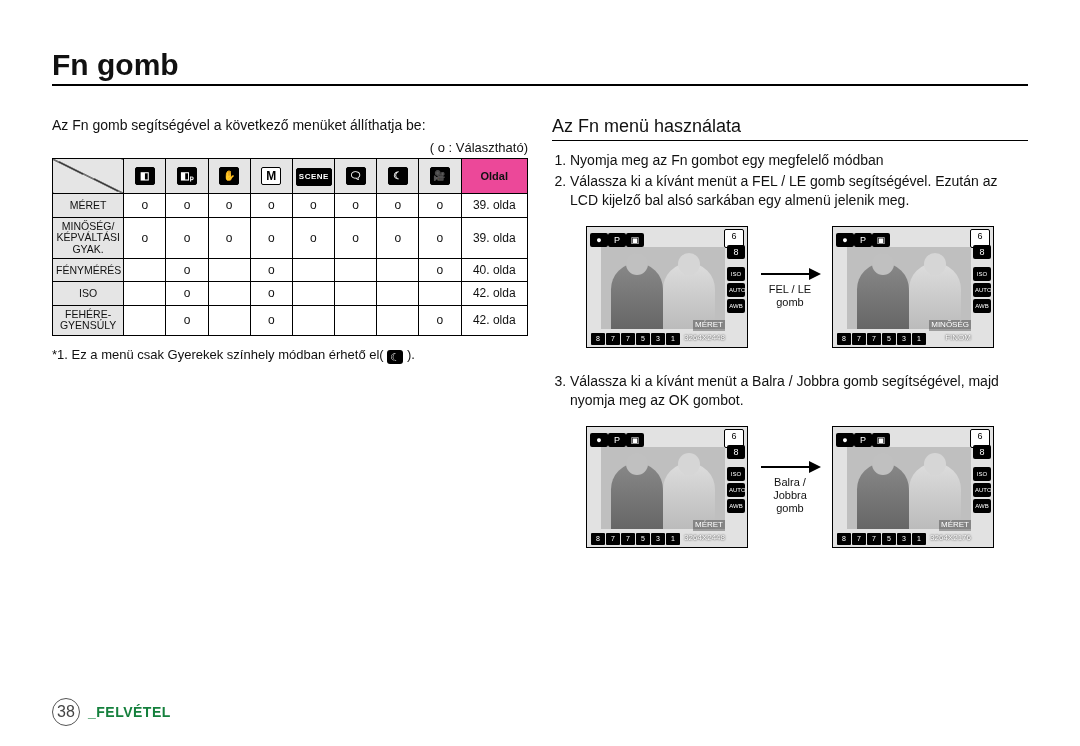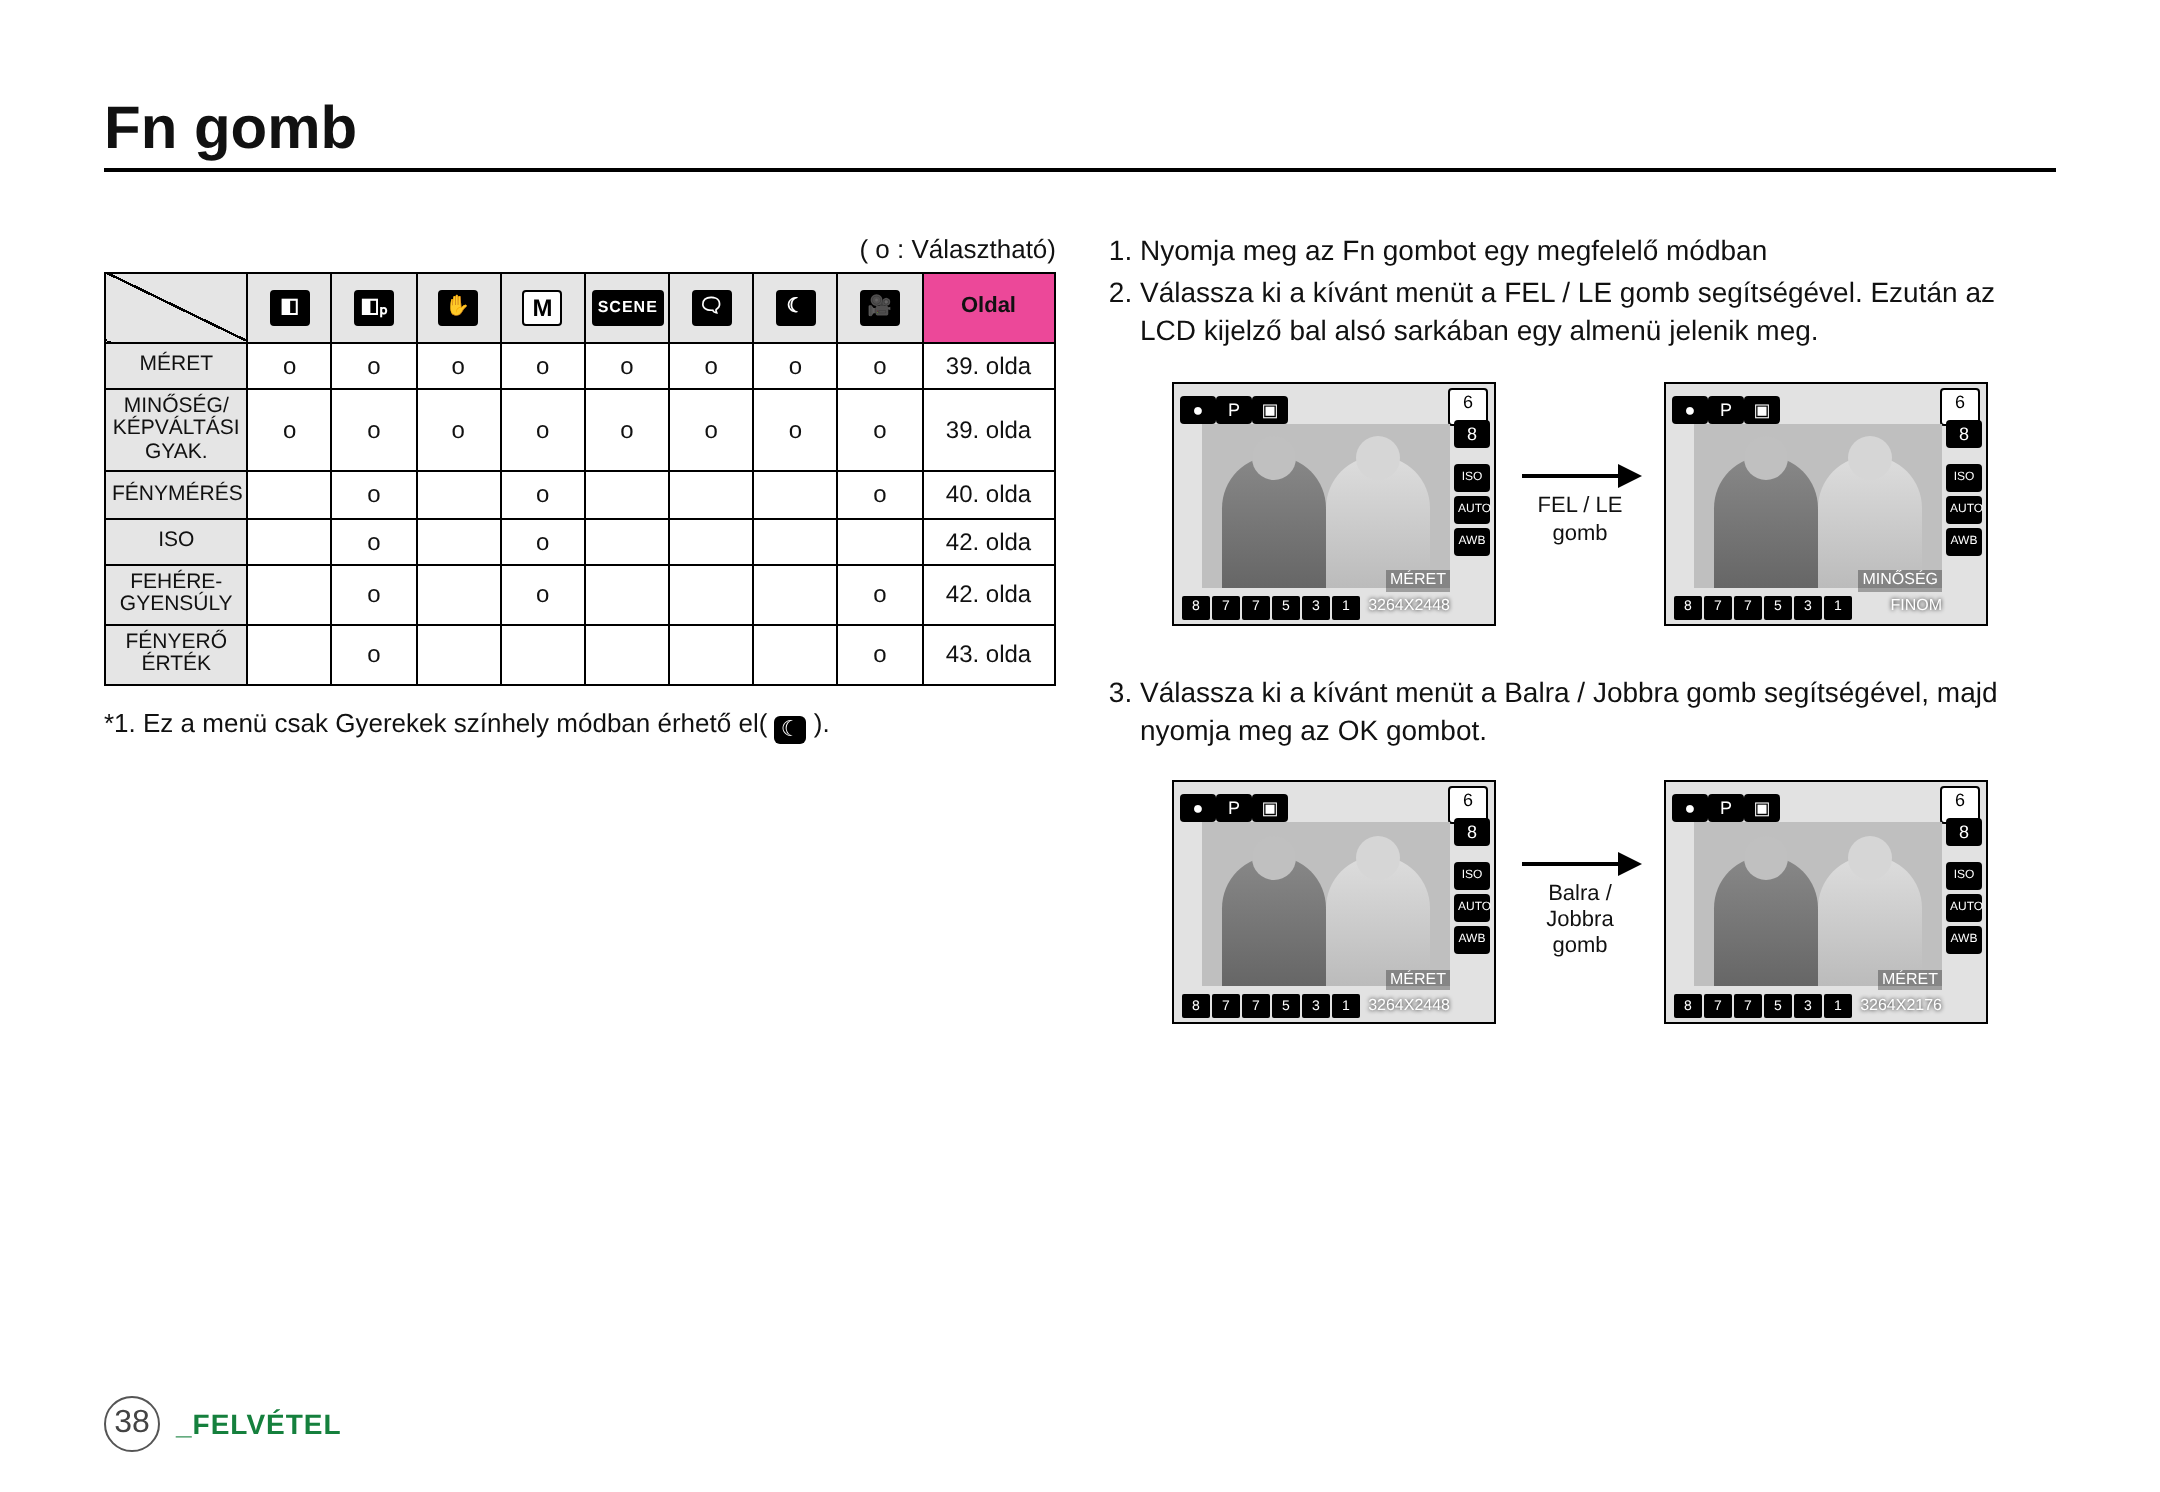--- a/index.html
+++ b/index.html
@@ -242,20 +242,21 @@
 </style>
 </head>
 <body>
 
 <div class="page">
   <div class="title">Fn gomb</div>
 
   <div class="cols">
 
     <div class="left">
+      <div class="intro">Az Fn gomb segítségével a következő menüket állíthatja be:</div>
       <div class="legend">( o : Választható)</div>
 
       <table class="fn">
         <colgroup>
           <col style="width:15%">
             <col>
             <col>
             <col>
             <col>
             <col>
@@ -335,42 +336,30 @@
               <td></td>
               <td>o</td>
               <td></td>
               <td>o</td>
               <td></td>
               <td></td>
               <td></td>
               <td>o</td>
               <td>42. olda</td>
             </tr>
-            <tr>
-              <td class="rowhead" style="white-space: pre-line;">FÉNYERŐ
-ÉRTÉK</td>
-              <td></td>
-              <td>o</td>
-              <td></td>
-              <td></td>
-              <td></td>
-              <td></td>
-              <td></td>
-              <td>o</td>
-              <td>43. olda</td>
-            </tr>
           </tbody>
       </table>
 
       <div class="footnote">
         <span>*1. Ez a menü csak Gyerekek színhely módban érhető el( </span><span class="night-icon">☾</span><span> ).</span>
       </div>
     </div>
 
     <div class="right">
+      <div class="section-head">Az Fn menü használata</div>
       <ol class="steps">
         <li>Nyomja meg az Fn gombot egy megfelelő módban</li>
         <li>Válassza ki a kívánt menüt a FEL / LE gomb segítségével. Ezután az LCD kijelző bal alsó sarkában egy almenü jelenik meg.</li>
       </ol>
 
       <div class="figrow">
         <div class="lcd">
             <div class="topbar">
               <div><span class="chip">●</span><span class="chip">P</span><span class="chip">▣</span></div>
               <span class="chip w">6</span>

